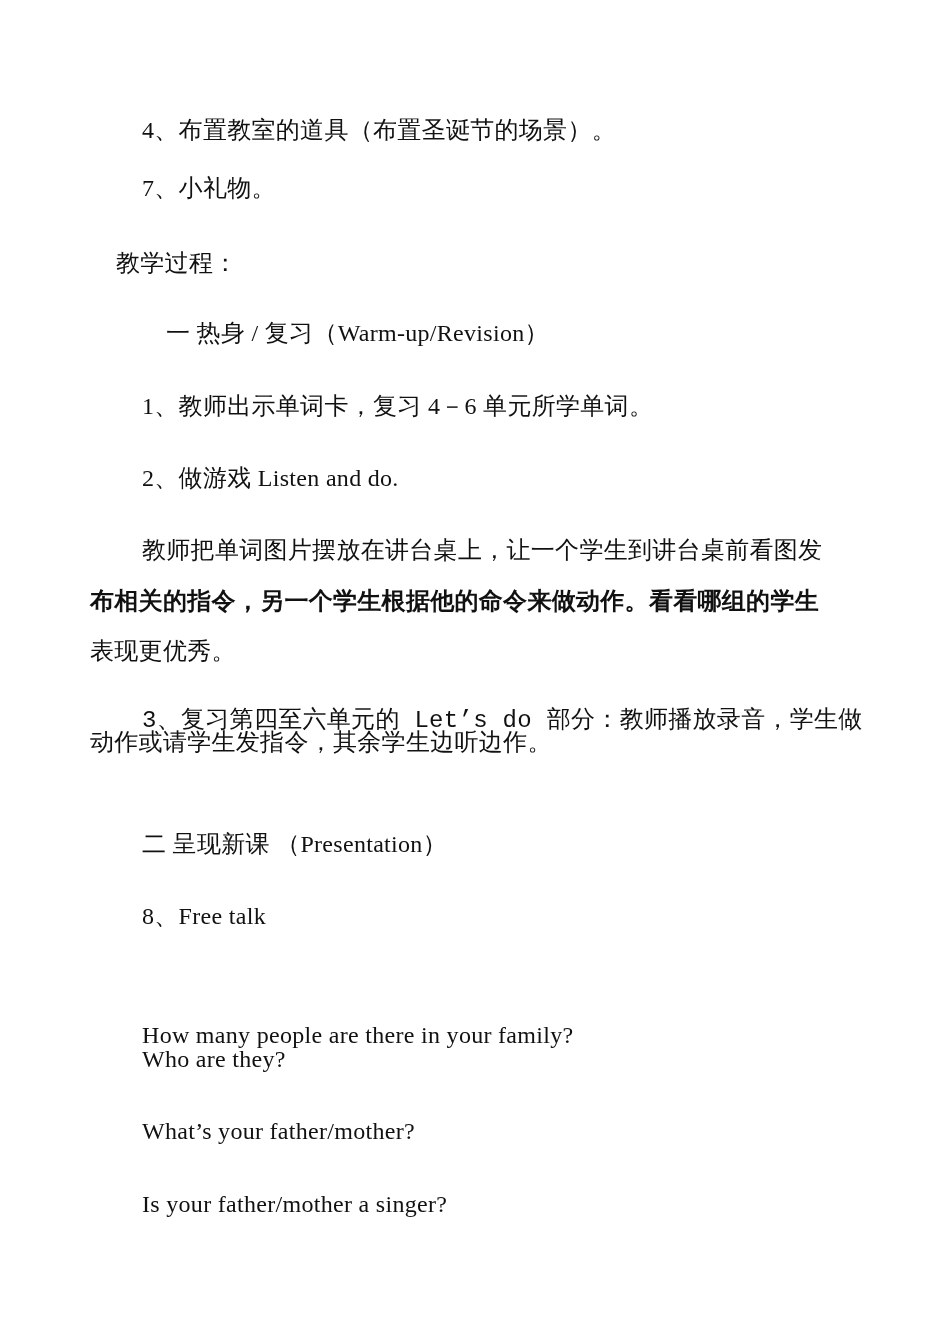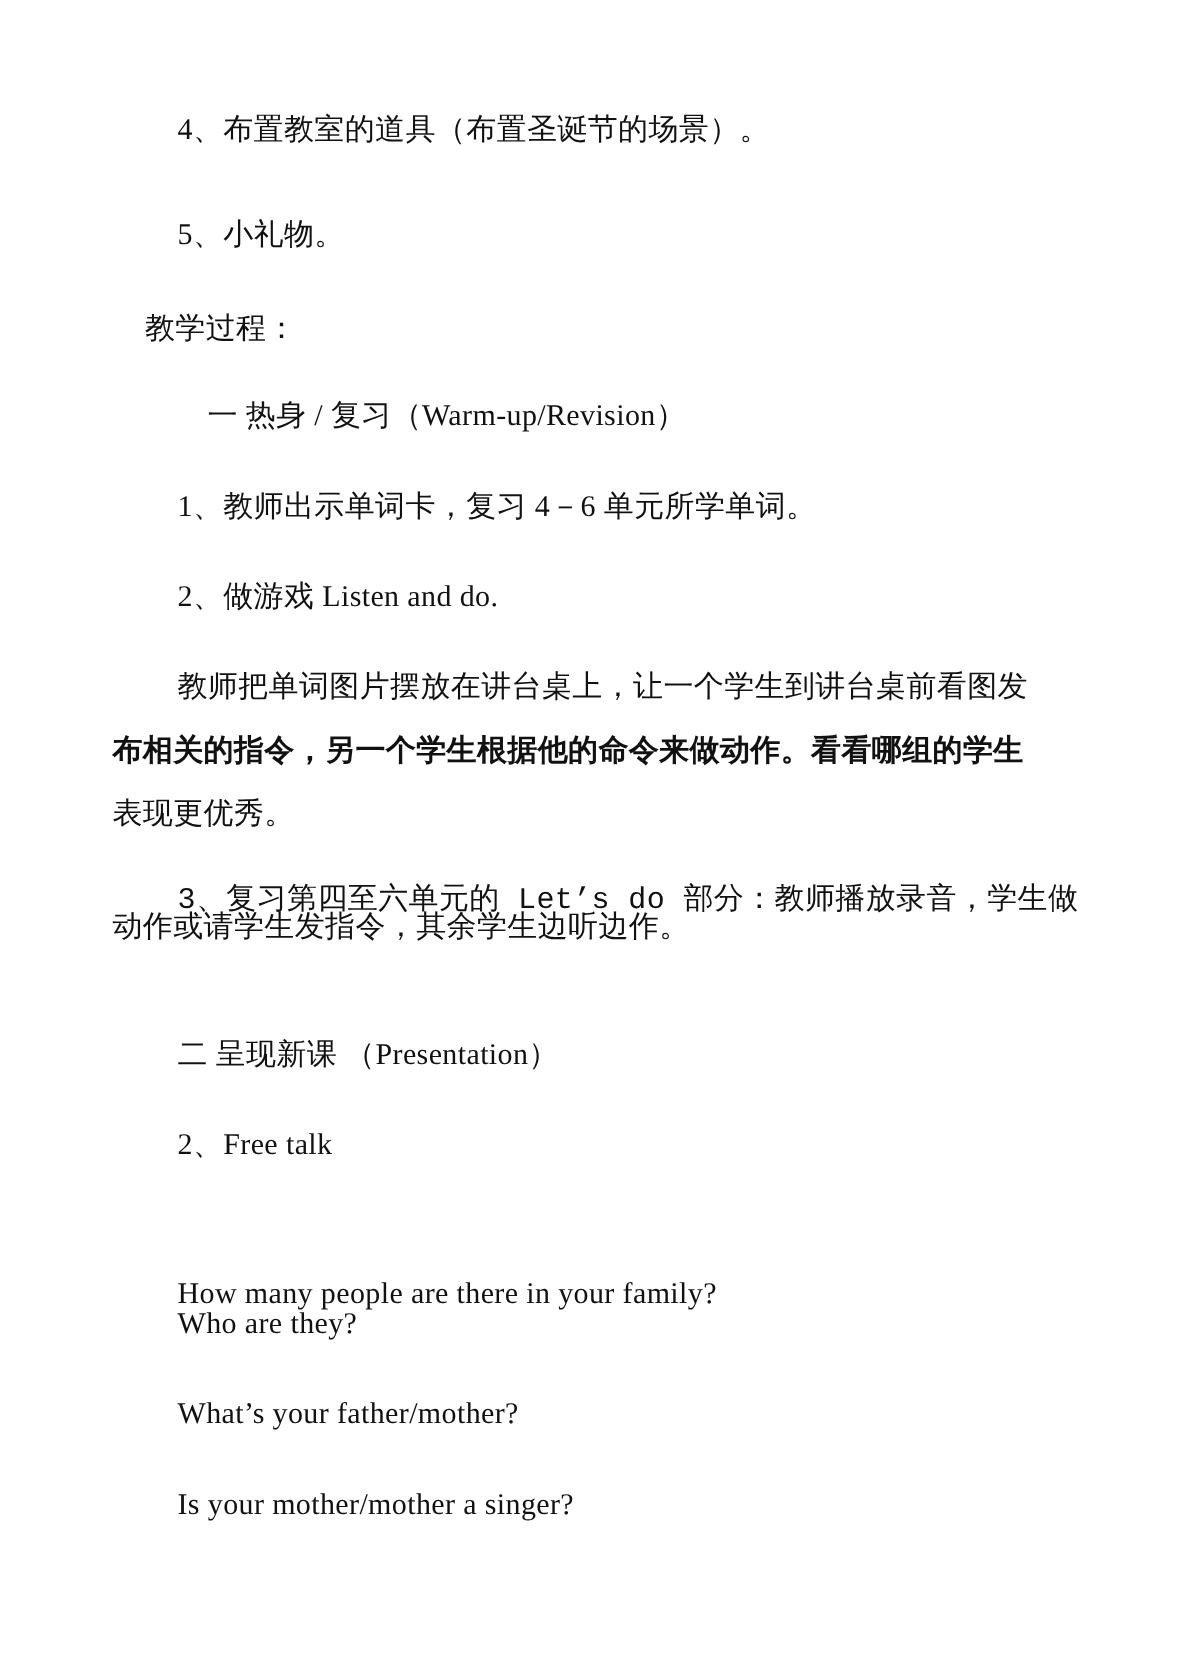--- a/index.html
+++ b/index.html
@@ -20,30 +20,30 @@
       font-size: 24px;
       line-height: 30px;
       white-space: nowrap;
       letter-spacing: 0.3px;
     }
   </style>
 </head>
 <body>
 
 <div>
-  <div class="line" style="left:142px; top:89px;">4、布置教室的道具（布置圣诞节的场景）。</div>
-  <div class="line" style="left:142px; top:173px;">5、小礼物。</div>
+  <div class="line" style="left:142px; top:115px;">4、布置教室的道具（布置圣诞节的场景）。</div>
+  <div class="line" style="left:142px; top:173px;">7、小礼物。</div>
   <div class="line" style="left:116px; top:248px;">教学过程：</div>
   <div class="line" style="left:142px; top:318px;margin-left:24px;">一  热身 / 复习（Warm-up/Revision）</div>
   <div class="line" style="left:142px; top:391px;">1、教师出示单词卡，复习 4－6 单元所学单词。</div>
   <div class="line" style="left:142px; top:463px;">2、做游戏 Listen and do.</div>
   <div class="line" style="left:142px; top:535px;">教师把单词图片摆放在讲台桌上，让一个学生到讲台桌前看图发</div>
   <div class="line" style="left:90px; top:586px;font-weight:bold;">布相关的指令，另一个学生根据他的命令来做动作。看看哪组的学生</div>
   <div class="line" style="left:90px; top:636px;">表现更优秀。</div>
   <div class="line" style="left:142px; top:706px;font-family:Liberation Mono, monospace;">3、复习第四至六单元的 Let’s do 部分：教师播放录音，学生做</div>
   <div class="line" style="left:90px; top:727px;">动作或请学生发指令，其余学生边听边作。</div>
   <div class="line" style="left:142px; top:829px;">二  呈现新课  （Presentation）</div>
-  <div class="line" style="left:142px; top:901px;">2、Free talk</div>
+  <div class="line" style="left:142px; top:901px;">8、Free talk</div>
   <div class="line" style="left:142px; top:1020px;">How many people are there in your family?</div>
   <div class="line" style="left:142px; top:1044px;">Who are they?</div>
   <div class="line" style="left:142px; top:1116px;text-align:right;">What’s your father/mother?</div>
-  <div class="line" style="left:142px; top:1189px;">Is your mother/mother a singer?</div>
+  <div class="line" style="left:142px; top:1189px;">Is your father/mother a singer?</div>
 </div>
 
 </body></html>

